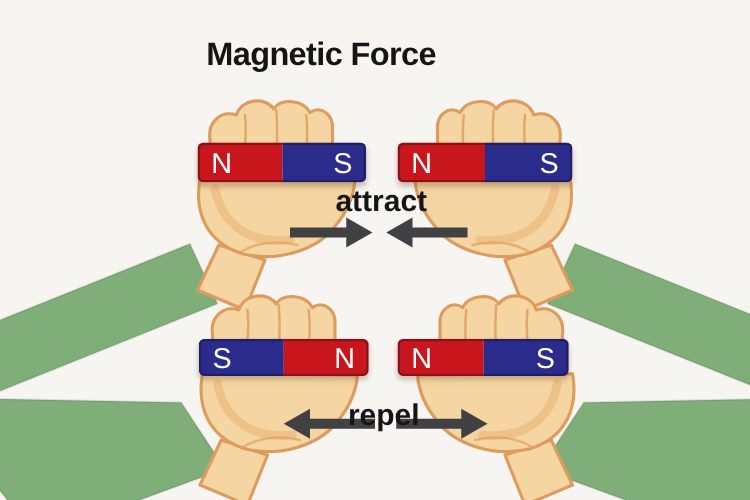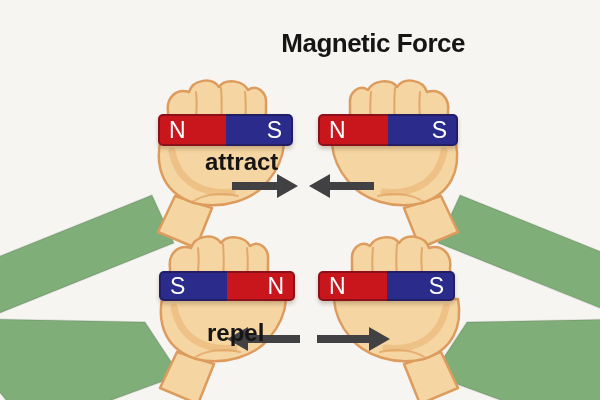--- a/index.html
+++ b/index.html
@@ -4,21 +4,21 @@
 <style>
   html,body{margin:0;padding:0;}
   #stage{
     position:relative;width:600px;height:400px;overflow:hidden;
     background:var(--background,#f7f5f2);
     font-family:"Liberation Sans", sans-serif;
     -webkit-user-select:none;user-select:none;
   }
   #illustration{position:absolute;left:0;top:0;width:600px;height:400px;}
   .title{
-    position:absolute;left:165px;top:28px;width:300px;text-align:right;
+    position:absolute;left:165px;top:28px;width:300px;text-align:left;
     font-size:26px;font-weight:bold;letter-spacing:-0.5px;color:var(--text-black,#161414);
   }
   .magnet{
     position:absolute;display:flex;border-radius:5px;overflow:hidden;
     box-shadow:0 3px 4px rgba(90,60,30,0.28);
   }
   .magnet::before{
     content:"";position:absolute;left:2px;right:2px;top:2px;height:38%;
     background:linear-gradient(rgba(255,255,255,0.38),rgba(255,255,255,0));
     border-radius:4px;pointer-events:none;
@@ -32,21 +32,21 @@
   .half:last-child{justify-content:flex-end;padding-right:11px;}
   .pole{
     color:var(--pole-white,#fff);font-size:23px;line-height:1;font-weight:400;
     position:relative;z-index:2;
   }
   #magnet-1{left:158px;top:114px;width:135px;height:32px;}
   #magnet-2{left:318px;top:114px;width:140px;height:32px;}
   #magnet-3{left:159px;top:271px;width:136px;height:30px;}
   #magnet-4{left:318px;top:271px;width:137px;height:30px;}
   .row-label{
-    position:absolute;width:200px;
+    position:absolute;width:200px;text-align:center;
     font-size:24px;font-weight:bold;color:var(--text-black,#161414);
   }
   #label-attract{left:205px;top:148px;}
   #label-repel{left:207px;top:319px;}
 </style>
 </head>
 <body>
 
 <div id="stage">
 

